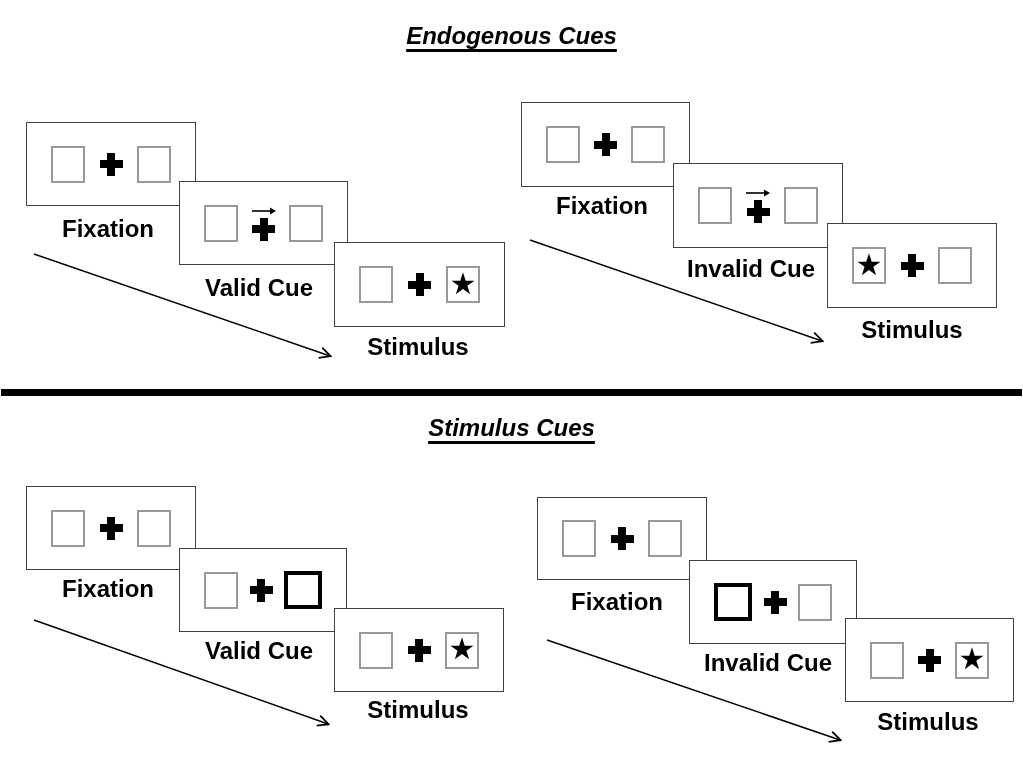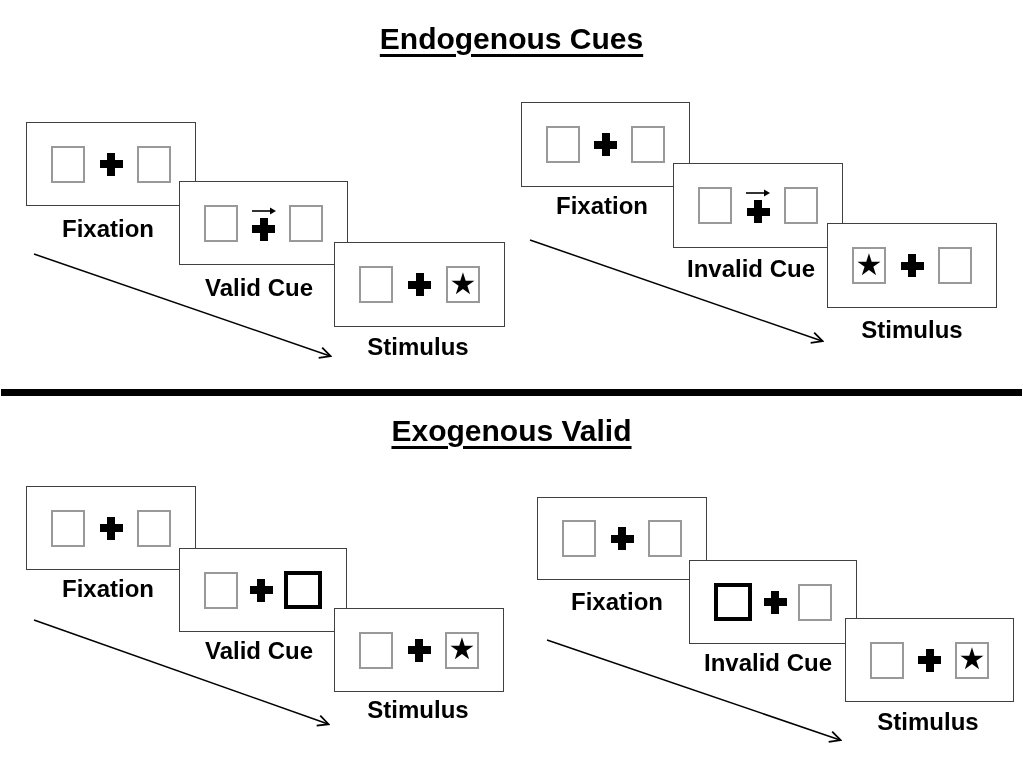--- a/index.html
+++ b/index.html
@@ -4,22 +4,22 @@
 <style>
   html,body { margin:0; padding:0; background:#fff; }
   #stage {
     position:relative; width:1023px; height:767px;
     background:#fff; overflow:hidden;
     font-family:"Liberation Sans", sans-serif;
     color:#000;
   }
   .title {
     position:absolute; left:0; width:1023px; text-align:center;
-    font-size:30px; font-weight:bold;
-    text-decoration:underline; text-decoration-thickness:3px; text-underline-offset:5px;
+    font-size:24px; font-weight:bold;
+    text-decoration:underline; text-decoration-thickness:3px; text-underline-offset:5px;font-style:italic;
   }
   .divider {
     position:absolute; left:1px; top:389px; width:1021px; height:7px; background:#000;
   }
   .panel {
     position:absolute; background:#fff; border:1px solid #404040;
     box-sizing:border-box;
     display:flex; align-items:center; justify-content:space-between;
     padding:0 24px;
   }
@@ -134,21 +134,21 @@
     <defs>
       <marker id="ah2" viewBox="0 0 10 10" refX="8.5" refY="5" markerWidth="9" markerHeight="9" orient="auto">
         <path d="M1,1 L9,5 L1,9" fill="none" stroke="#000" stroke-width="1.3"></path>
       </marker>
     </defs>
     <line x1="4" y1="4" x2="296" y2="105" stroke="#000" stroke-width="1.5" marker-end="url(#ah2)"></line>
   </svg>
 
   <div class="divider"></div>
 
-  <div class="title" style="top:414px;">Exogenous Valid</div>
+  <div class="title" style="top:414px;">Stimulus Cues</div>
 
   <div class="panel z1" style="left:26px; top:486px; width:170px; height:84px;">
     <div class="sq"></div>
     <div class="center-stack">
       <div class="plus"></div>
     </div>
     <div class="sq"></div>
   </div>
   <div class="panel z2" style="left:179px; top:548px; width:168px; height:84px;">
     <div class="sq"></div>

